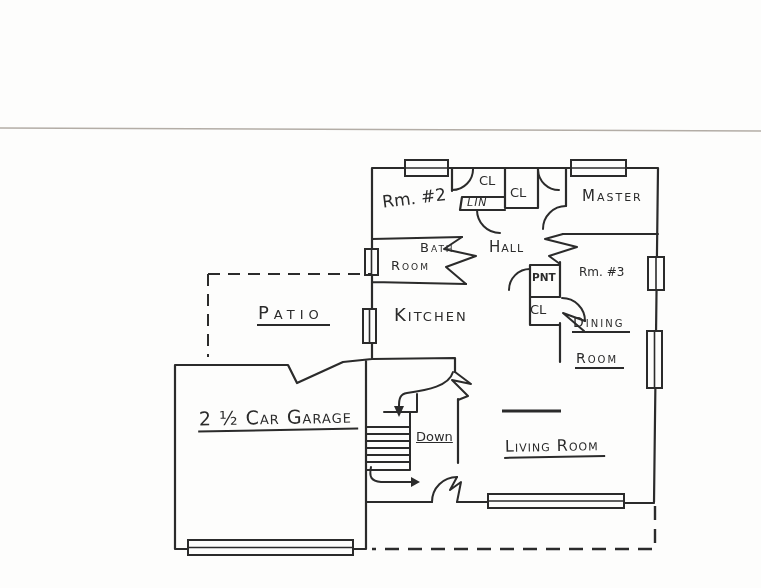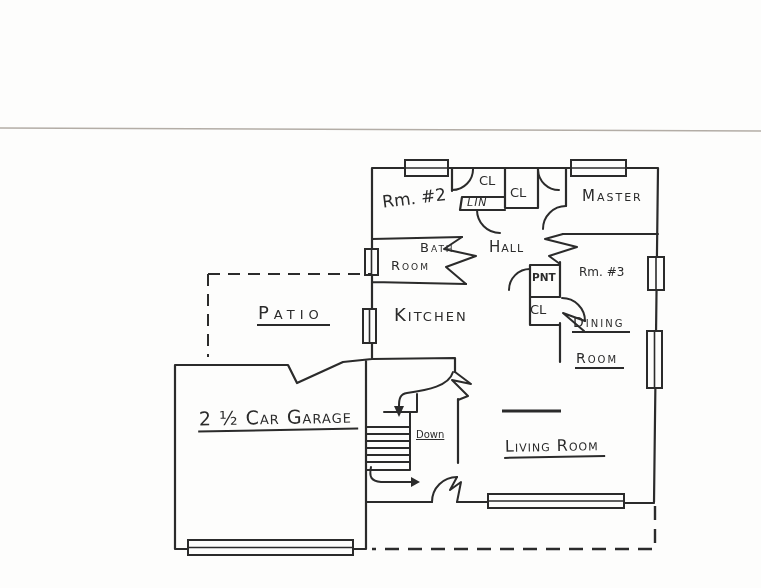--- a/index.html
+++ b/index.html
@@ -122,18 +122,18 @@
 
   <div class="lbl sc ul" style="left:572px;top:315px;font-size:14px;letter-spacing:2px;">Dining</div>
   <div class="lbl sc ul" style="left:575px;top:351px;font-size:14px;letter-spacing:2px;">Room</div>
 
   <div class="lbl sc ul" style="left:245px;top:304px;font-size:18px;letter-spacing:5px;margin-left:12px;">Patio</div>
 
   <div class="lbl sc" style="left:394px;top:306px;font-size:18px;letter-spacing:2px;">Kitchen</div>
 
   <div class="lbl sc ul" style="left:198px;top:408px;font-size:19px;letter-spacing:1px;transform:rotate(-1deg);">2 ½ Car Garage</div>
 
-  <div class="lbl" style="left:416px;top:430px;font-size:10px;text-decoration:underline;">Down</div>
+  <div class="lbl" style="left:416px;top:430px;font-size:13px;text-decoration:underline;">Down</div>
 
   <div class="lbl sc ul" style="left:504px;top:438px;font-size:16px;letter-spacing:1px;transform:rotate(-1deg);">Living Room</div>
 
 
 </div>
 
 </body></html>

